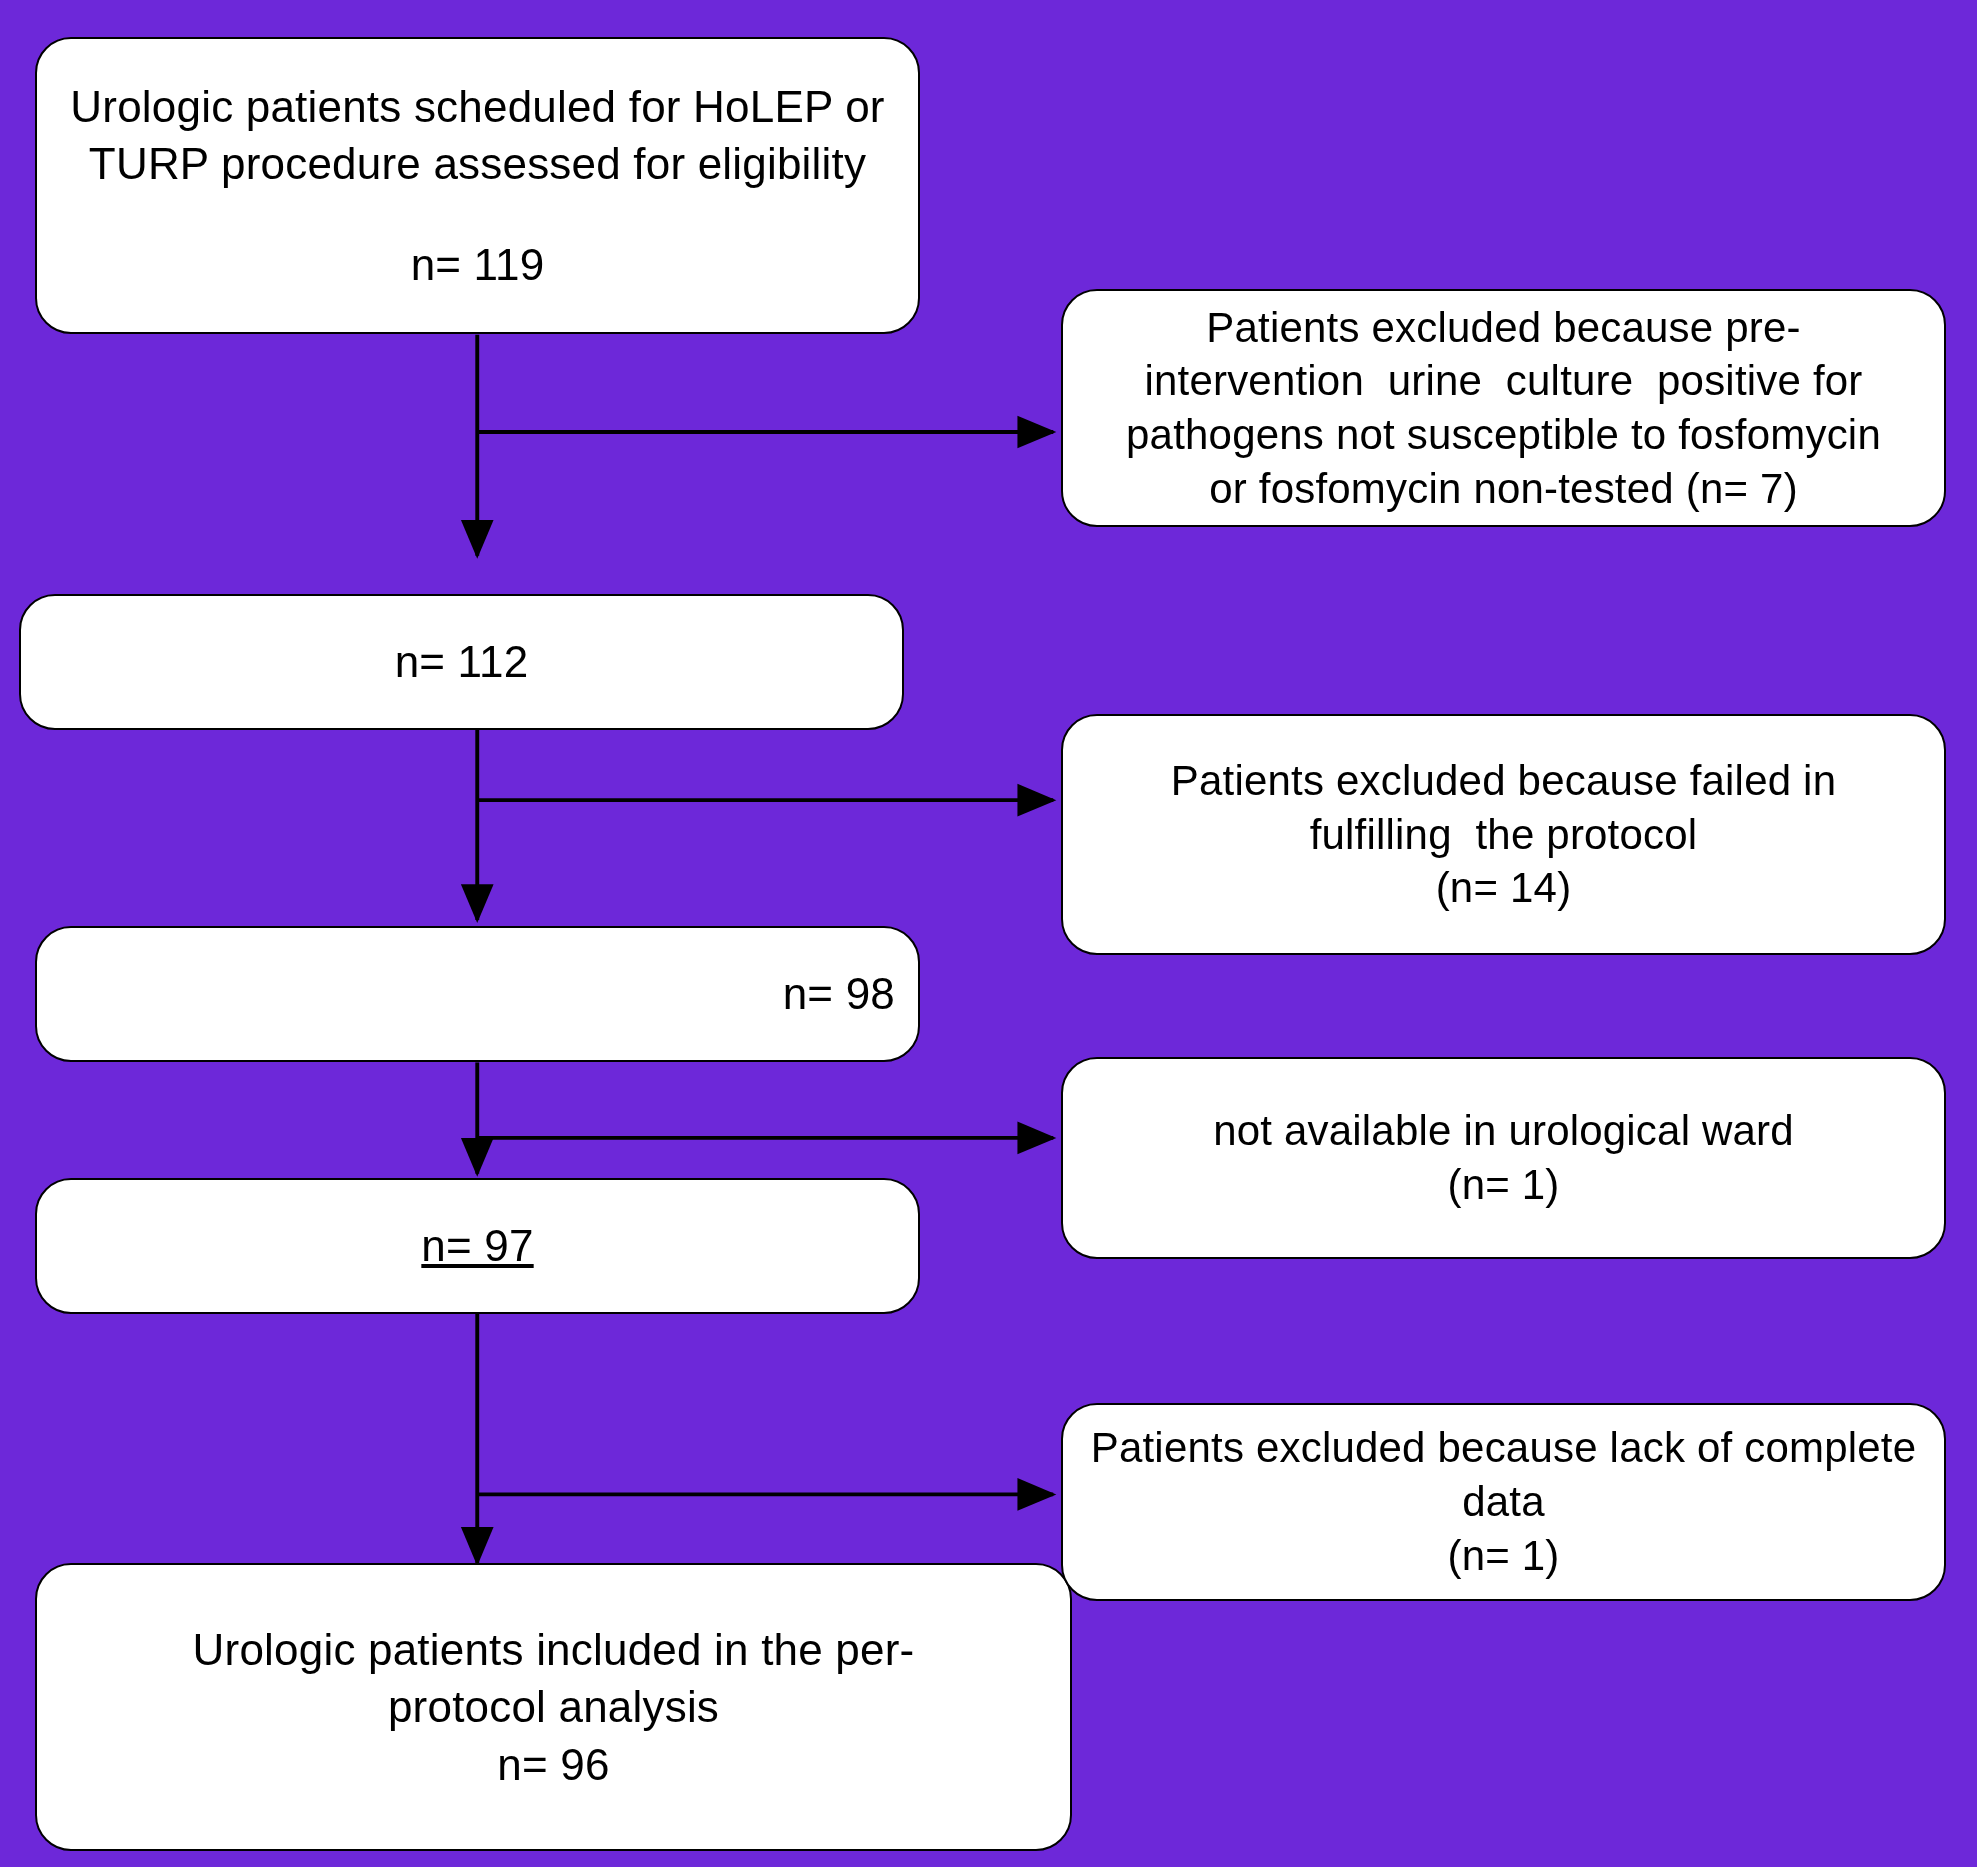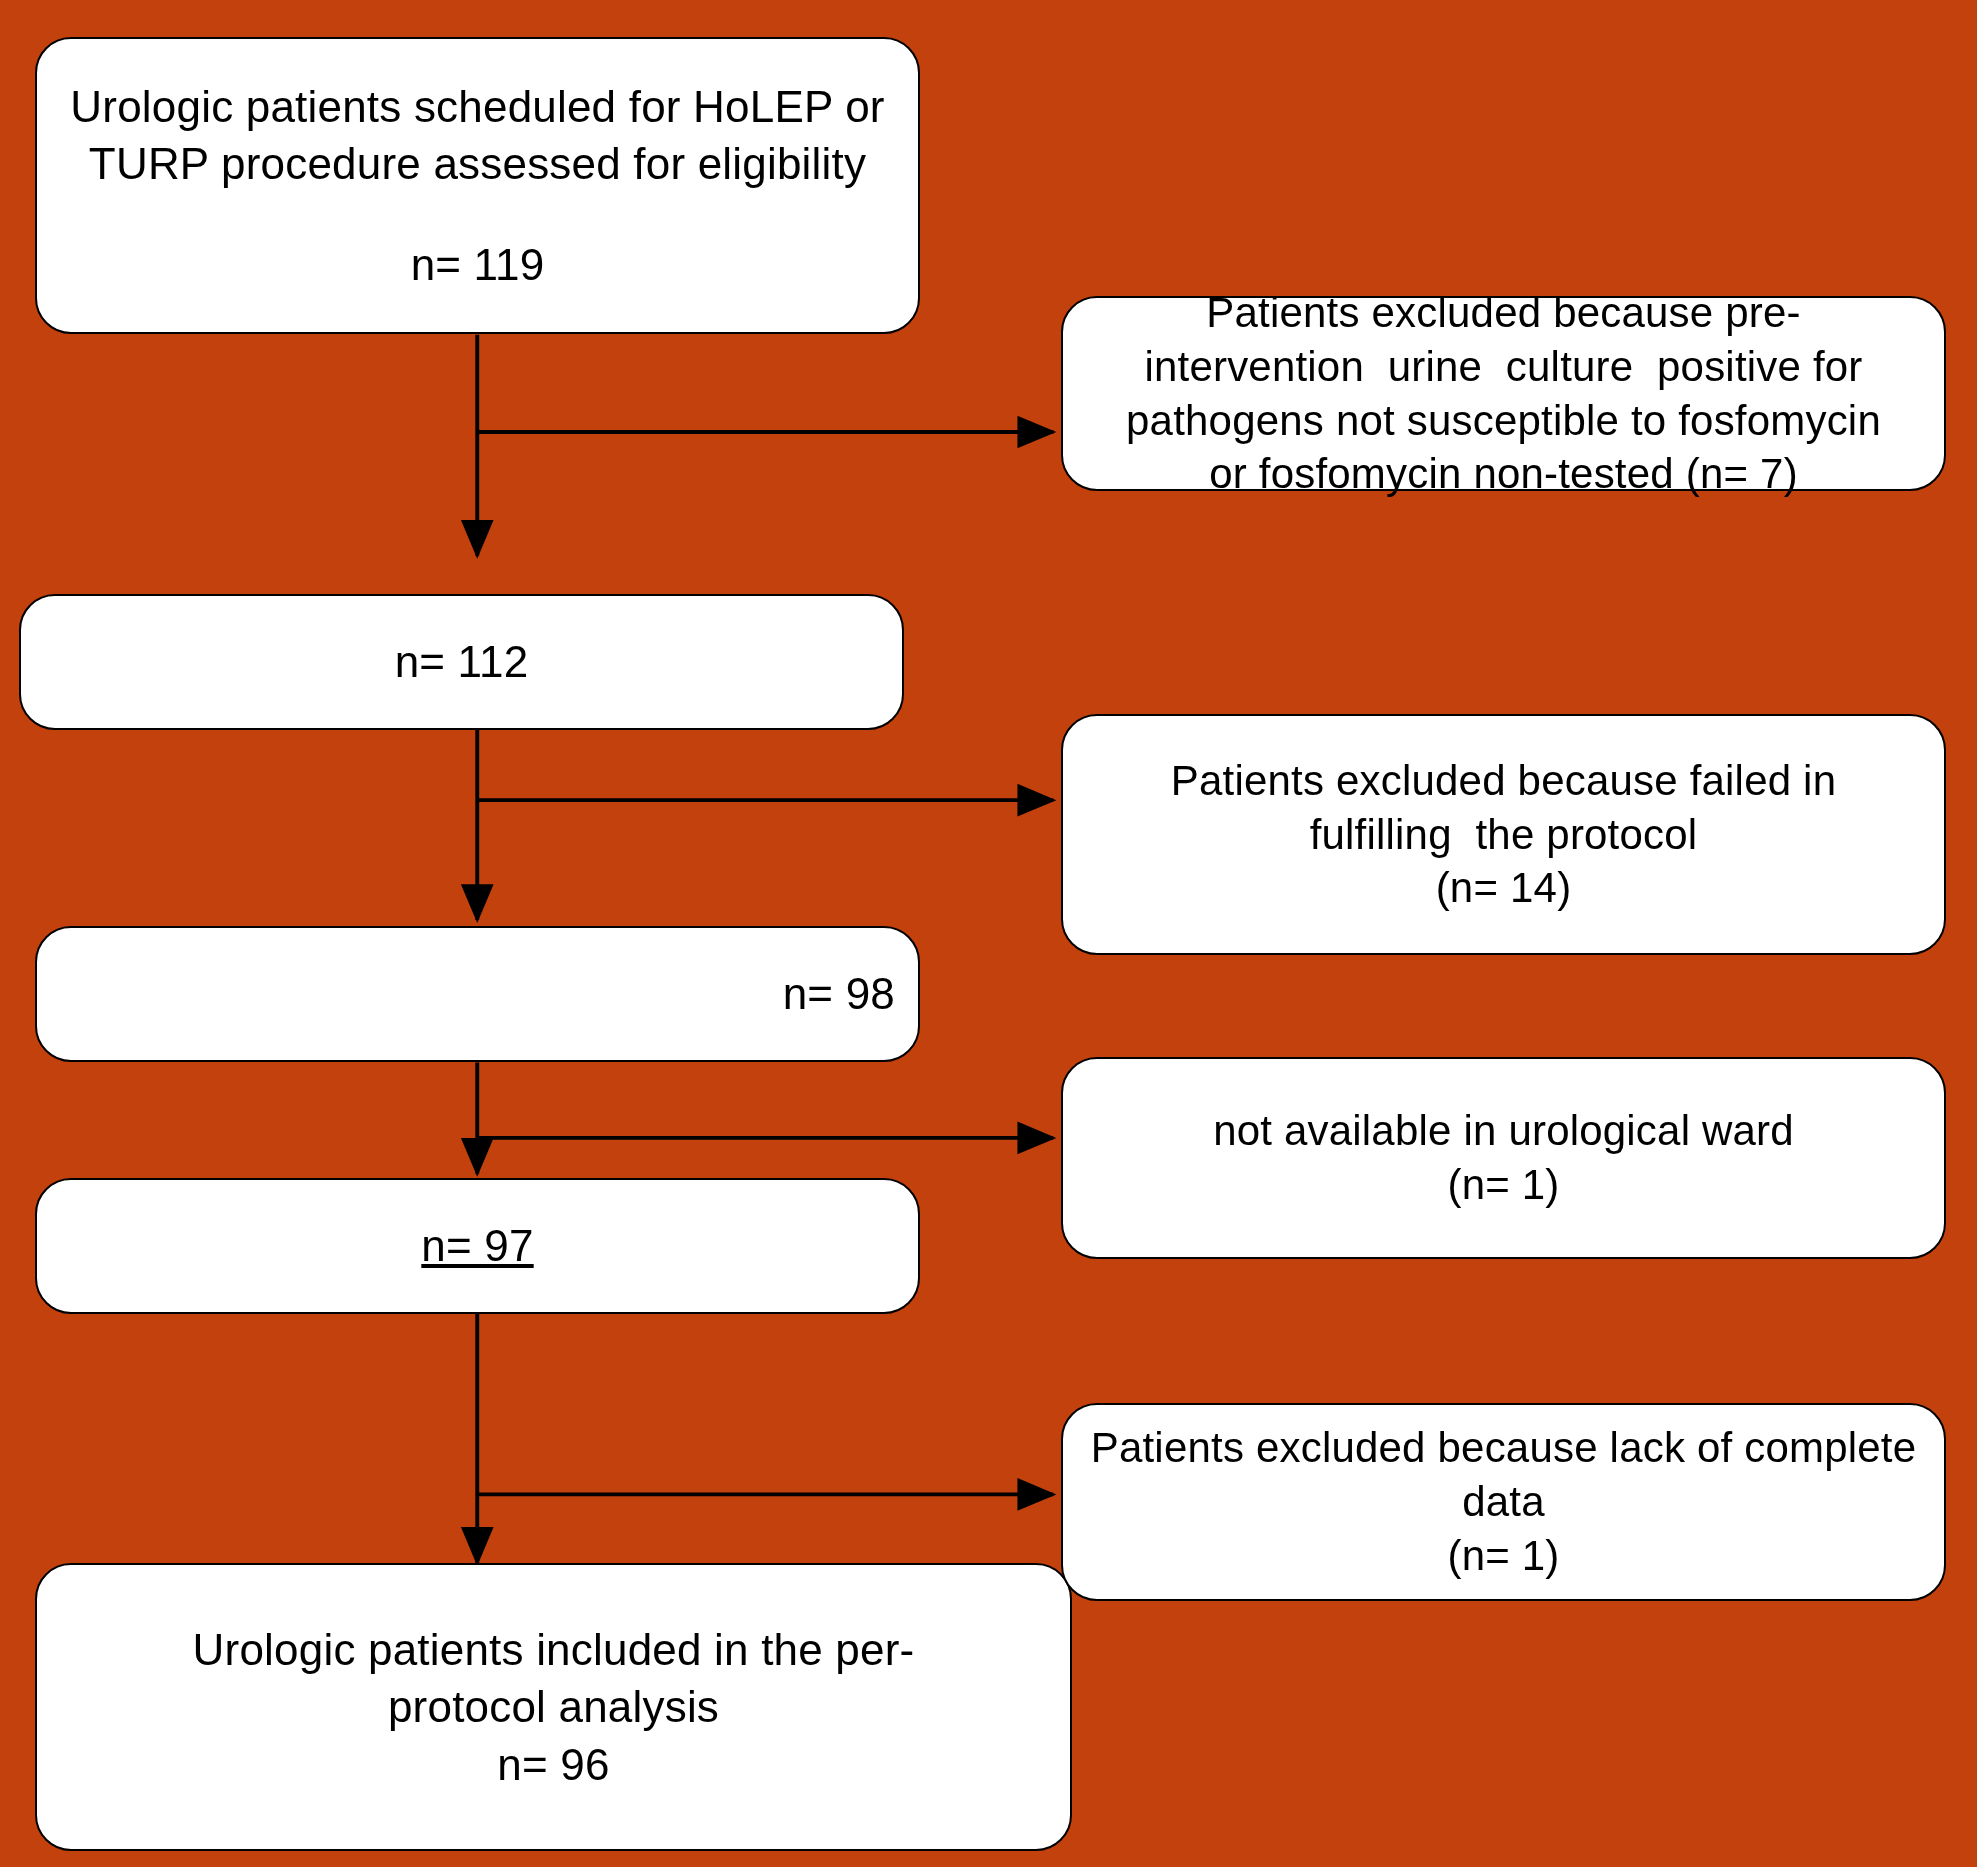--- a/index.html
+++ b/index.html
@@ -9,21 +9,21 @@
     background: #ffffff;
   }
   body {
     font-family: "Liberation Sans", sans-serif;
     color: #000000;
   }
   #flow-root {
     position: relative;
     width: 1978px;
     height: 1868px;
-    background: #c2410c;
+    background: #6d28d9;
     overflow: hidden;
   }
   svg.connectors {
     position: absolute;
     left: 0;
     top: 0;
     width: 1978px;
     height: 1868px;
     pointer-events: none;
   }
@@ -101,21 +101,21 @@
   <div class="node main-node" style="left:35px; top:1178px; width:885px; height:136px;text-decoration:underline;">
     <span class="line">n= 97</span>
   </div>
 
   <div class="node main-node" style="left:35px; top:1563px; width:1037px; height:288px;">
     <span class="line">Urologic patients included in the per-</span>
     <span class="line">protocol analysis</span>
     <span class="line">n= 96</span>
   </div>
 
-  <div class="node excl-node" style="left:1061px; top:296px; width:885px; height:195px;">
+  <div class="node excl-node" style="left:1061px; top:289px; width:885px; height:238px;">
     <span class="line">Patients excluded because pre-</span>
     <span class="line">intervention  urine  culture  positive for</span>
     <span class="line">pathogens not susceptible to fosfomycin</span>
     <span class="line">or fosfomycin non-tested (n= 7)</span>
   </div>
 
   <div class="node excl-node" style="left:1061px; top:714px; width:885px; height:241px;">
     <span class="line">Patients excluded because failed in</span>
     <span class="line">fulfilling  the protocol</span>
     <span class="line">(n= 14)</span>

